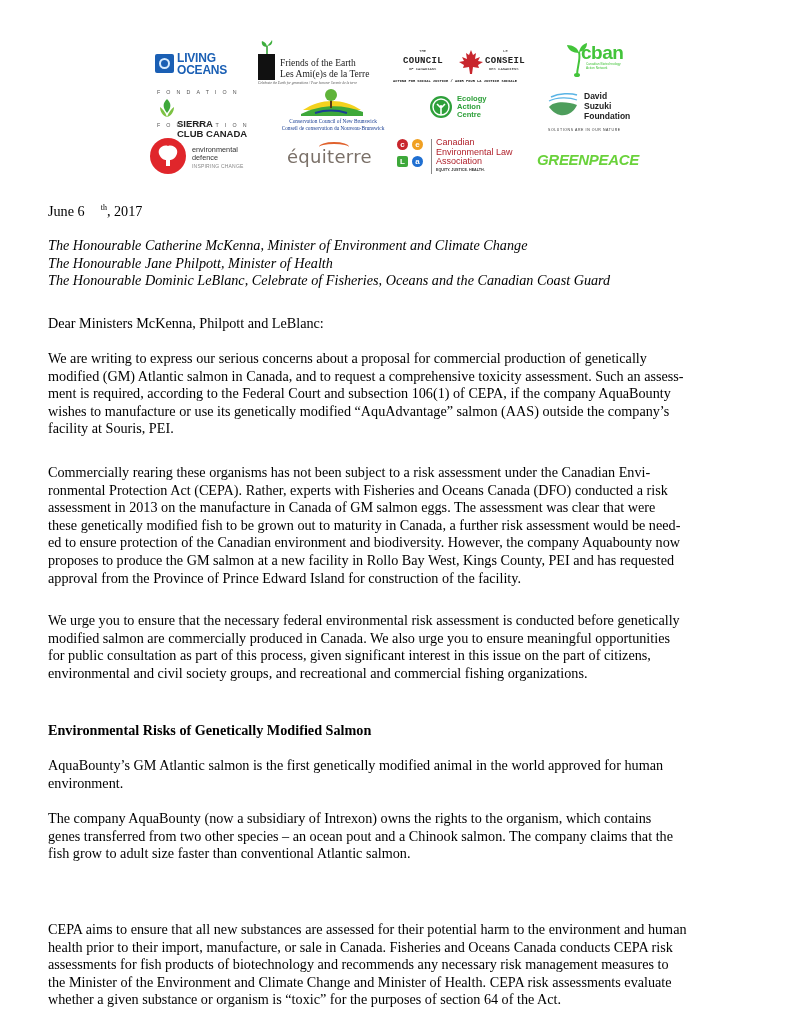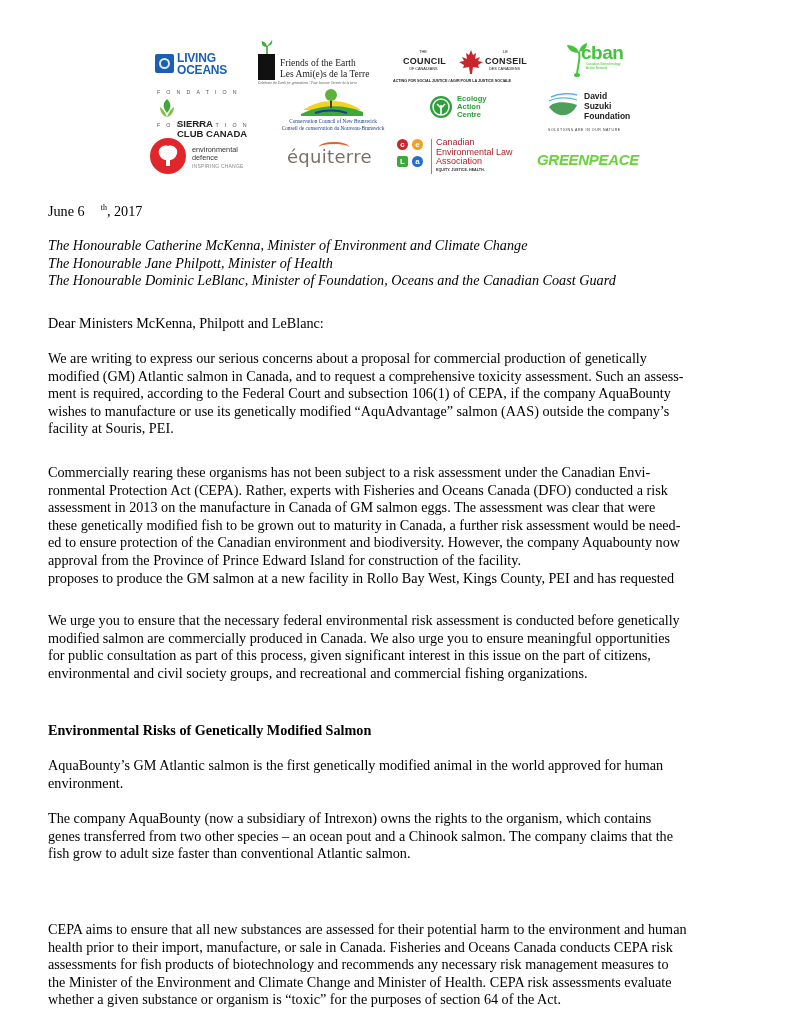--- a/index.html
+++ b/index.html
@@ -102,21 +102,21 @@
       <path d="M6 6 C8 4 10 2 11 0 C12 3 10 6 6 6Z" fill="#3cae3c"></path>
     </svg>
     <div class="foe-box"></div>
     <div class="foe-text">
       <div>Friends of the Earth</div>
       <div>Les Ami(e)s de la Terre</div>
     </div>
     <div class="foe-sub">Celebrate the Earth for generations / Pour honorer l'avenir de la terre</div>
   </div>
 
-  <div class="logo coc" style="left:403px;top:44px;width:135px;height:40px;">
+  <div class="logo coc" style="left:403px;top:44px;width:135px;height:40px;font-family:Liberation Mono, monospace;">
     <div class="coc-the">THE</div>
     <div class="coc-le">LE</div>
     <div class="coc-council">COUNCIL</div>
     <div class="coc-conseil">CONSEIL</div>
     <div class="coc-of">OF CANADIANS</div>
     <div class="coc-des">DES CANADIENS</div>
     <svg class="coc-leaf" viewBox="0 0 26 26">
       <path d="M13 1 L15 6 L18 4 L17 10 L22 8 L20 12 L25 13 L20 16 L21 19 L15 18 L14 25 L12 25 L11 18 L5 19 L6 16 L1 13 L6 12 L4 8 L9 10 L8 4 L11 6 Z" fill="#c8262d"></path>
     </svg>
     <div class="coc-tag">ACTING FOR SOCIAL JUSTICE  /  AGIR POUR LA JUSTICE SOCIALE</div>
@@ -227,41 +227,41 @@
   <div class="logo" style="left:537px;top:151px;width:100px;height:20px;">
     <div class="gp-text">GREENPEACE</div>
   </div>
 </div>
 
 <div class="letter date"><span>June 6</span><sup>th</sup><span>, 2017</span></div>
 
 <div class="letter recipients">
   <span class="line">The Honourable Catherine McKenna, Minister of Environment and Climate Change</span>
   <span class="line">The Honourable Jane Philpott, Minister of Health</span>
-  <span class="line">The Honourable Dominic LeBlanc, Minister of Foundation, Oceans and the Canadian Coast Guard</span>
+  <span class="line">The Honourable Dominic LeBlanc, Celebrate of Fisheries, Oceans and the Canadian Coast Guard</span>
 </div>
 
 <div class="letter salutation">Dear Ministers McKenna, Philpott and LeBlanc:</div>
 
 <div class="letter p1">
   <span class="line">We are writing to express our serious concerns about a proposal for commercial production of genetically</span>
   <span class="line">modified (GM) Atlantic salmon in Canada, and to request a comprehensive toxicity assessment. Such an assess-</span>
   <span class="line">ment is required, according to the Federal Court and subsection 106(1) of CEPA, if the company AquaBounty</span>
   <span class="line">wishes to manufacture or use its genetically modified “AquAdvantage” salmon (AAS) outside the company’s</span>
   <span class="line">facility at Souris, PEI.</span>
 </div>
 
 <div class="letter p2">
   <span class="line">Commercially rearing these organisms has not been subject to a risk assessment under the Canadian Envi-</span>
   <span class="line">ronmental Protection Act (CEPA). Rather, experts with Fisheries and Oceans Canada (DFO) conducted a risk</span>
   <span class="line">assessment in 2013 on the manufacture in Canada of GM salmon eggs.   The assessment was clear that were</span>
   <span class="line">these genetically modified fish to be grown out to maturity in Canada, a further risk assessment would be need-</span>
   <span class="line">ed to ensure protection of the Canadian environment and biodiversity. However, the company Aquabounty now</span>
+  <span class="line">proposes to produce the GM salmon at a new facility in Rollo Bay West, Kings County, PEI and has requested</span>
   <span class="line">approval from the Province of Prince Edward Island for construction of the facility.</span>
-  <span class="line">proposes to produce the GM salmon at a new facility in Rollo Bay West, Kings County, PEI and has requested</span>
 </div>
 
 <div class="letter p3">
   <span class="line">We urge you to ensure that the necessary federal environmental risk assessment is conducted before genetically</span>
   <span class="line">modified salmon are commercially produced in Canada.  We also urge you to ensure meaningful opportunities</span>
   <span class="line">for public consultation as part of this process, given significant interest in this issue on the part of citizens,</span>
   <span class="line">environmental and civil society groups, and recreational and commercial fishing organizations.</span>
 </div>
 
 <div class="letter heading">Environmental Risks of Genetically Modified Salmon</div>

